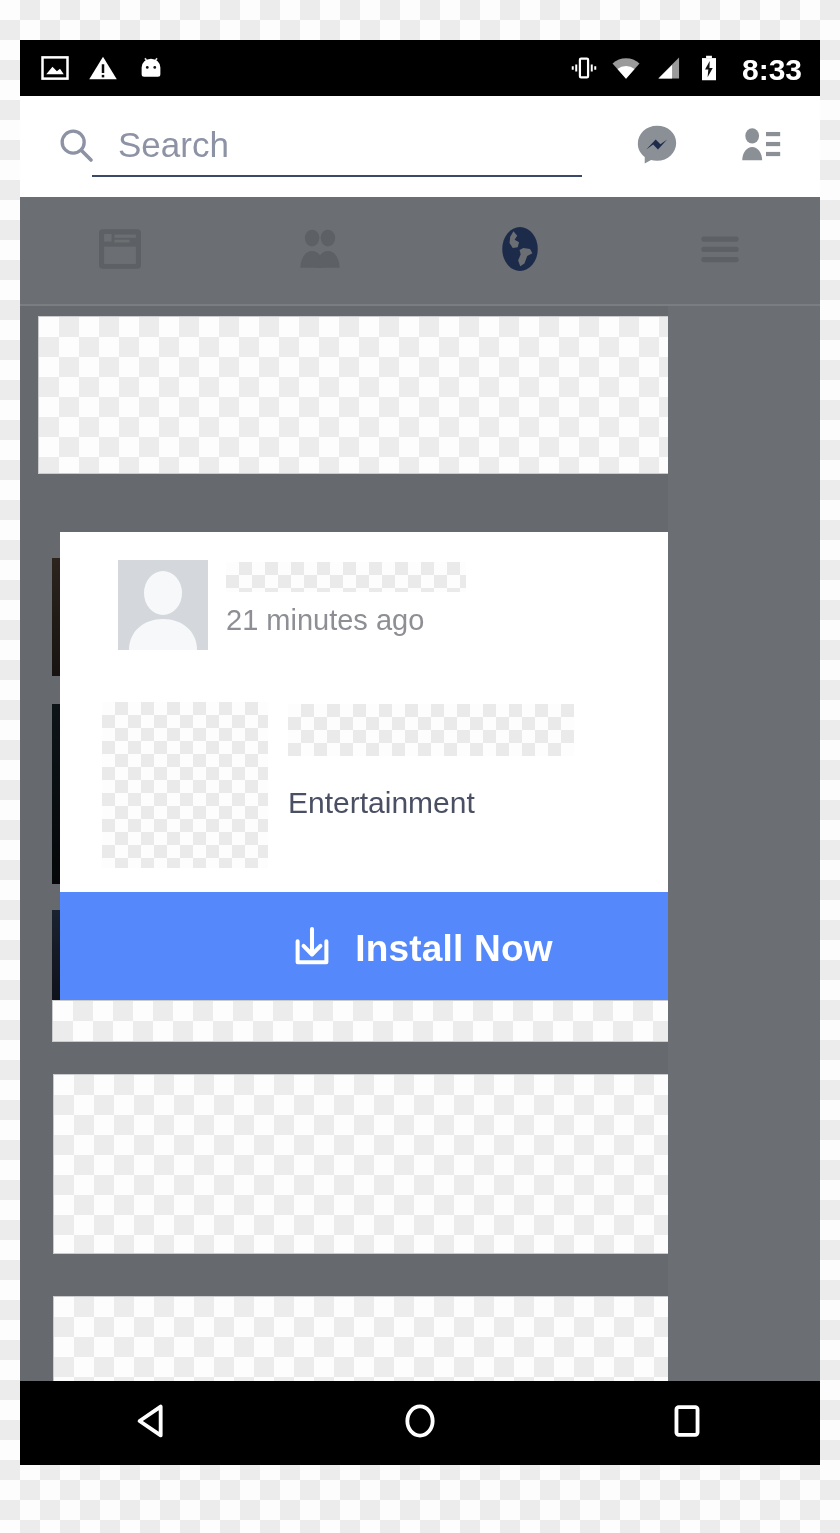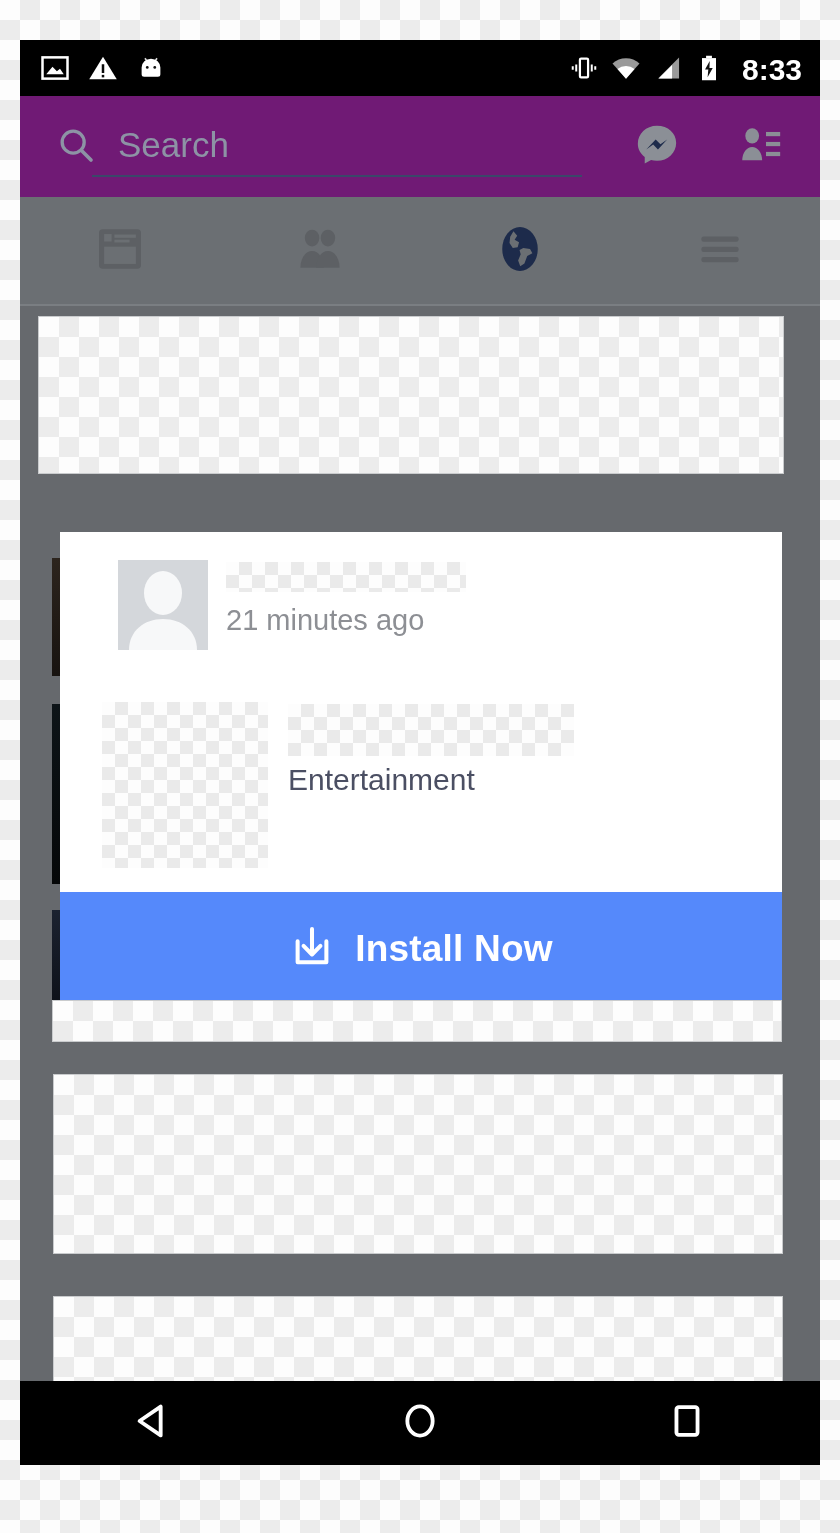--- a/index.html
+++ b/index.html
@@ -81,21 +81,21 @@
     margin-left: 6px;
     line-height: 1;
   }
 
   
   #fb-header {
     position: absolute;
     left: 0; top: 56px;
     width: 800px;
     height: 101px;
-    background: #701a75;
+    background: #ffffff;
     display: flex;
     align-items: center;
     box-sizing: border-box;
     padding: 0 22px 0 36px;
   }
   #search-wrap {
     display: flex;
     align-items: center;
     flex: 1;
     position: relative;
@@ -134,21 +134,21 @@
     display: flex;
     align-items: center;
     justify-content: center;
     height: 100%;
   }
 
   
   #feed {
     position: absolute;
     left: 0; top: 266px;
-    width: 800px;
+    width: 648px;
     height: 1075px;
     background: #66696d;
     overflow: hidden;
   }
 
   .placeholder-card {
     position: absolute;
     border: 1px solid #c9cbcd;
     box-sizing: border-box;
   }
@@ -214,21 +214,21 @@
     height: 166px;
   }
   #ad-app-text {
     position: absolute;
     left: 228px;
     top: 172px;
     width: 330px;
   }
   #ad-appname-redacted { width: 286px; height: 52px; }
   #ad-category {
-    margin-top: 9px;
+    margin-top: 32px;
     color: #4b4f63;
     font-size: 30px;
     line-height: 1;
   }
 
   #install-button {
     position: absolute;
     left: 0;
     bottom: 0;
     width: 722px;

